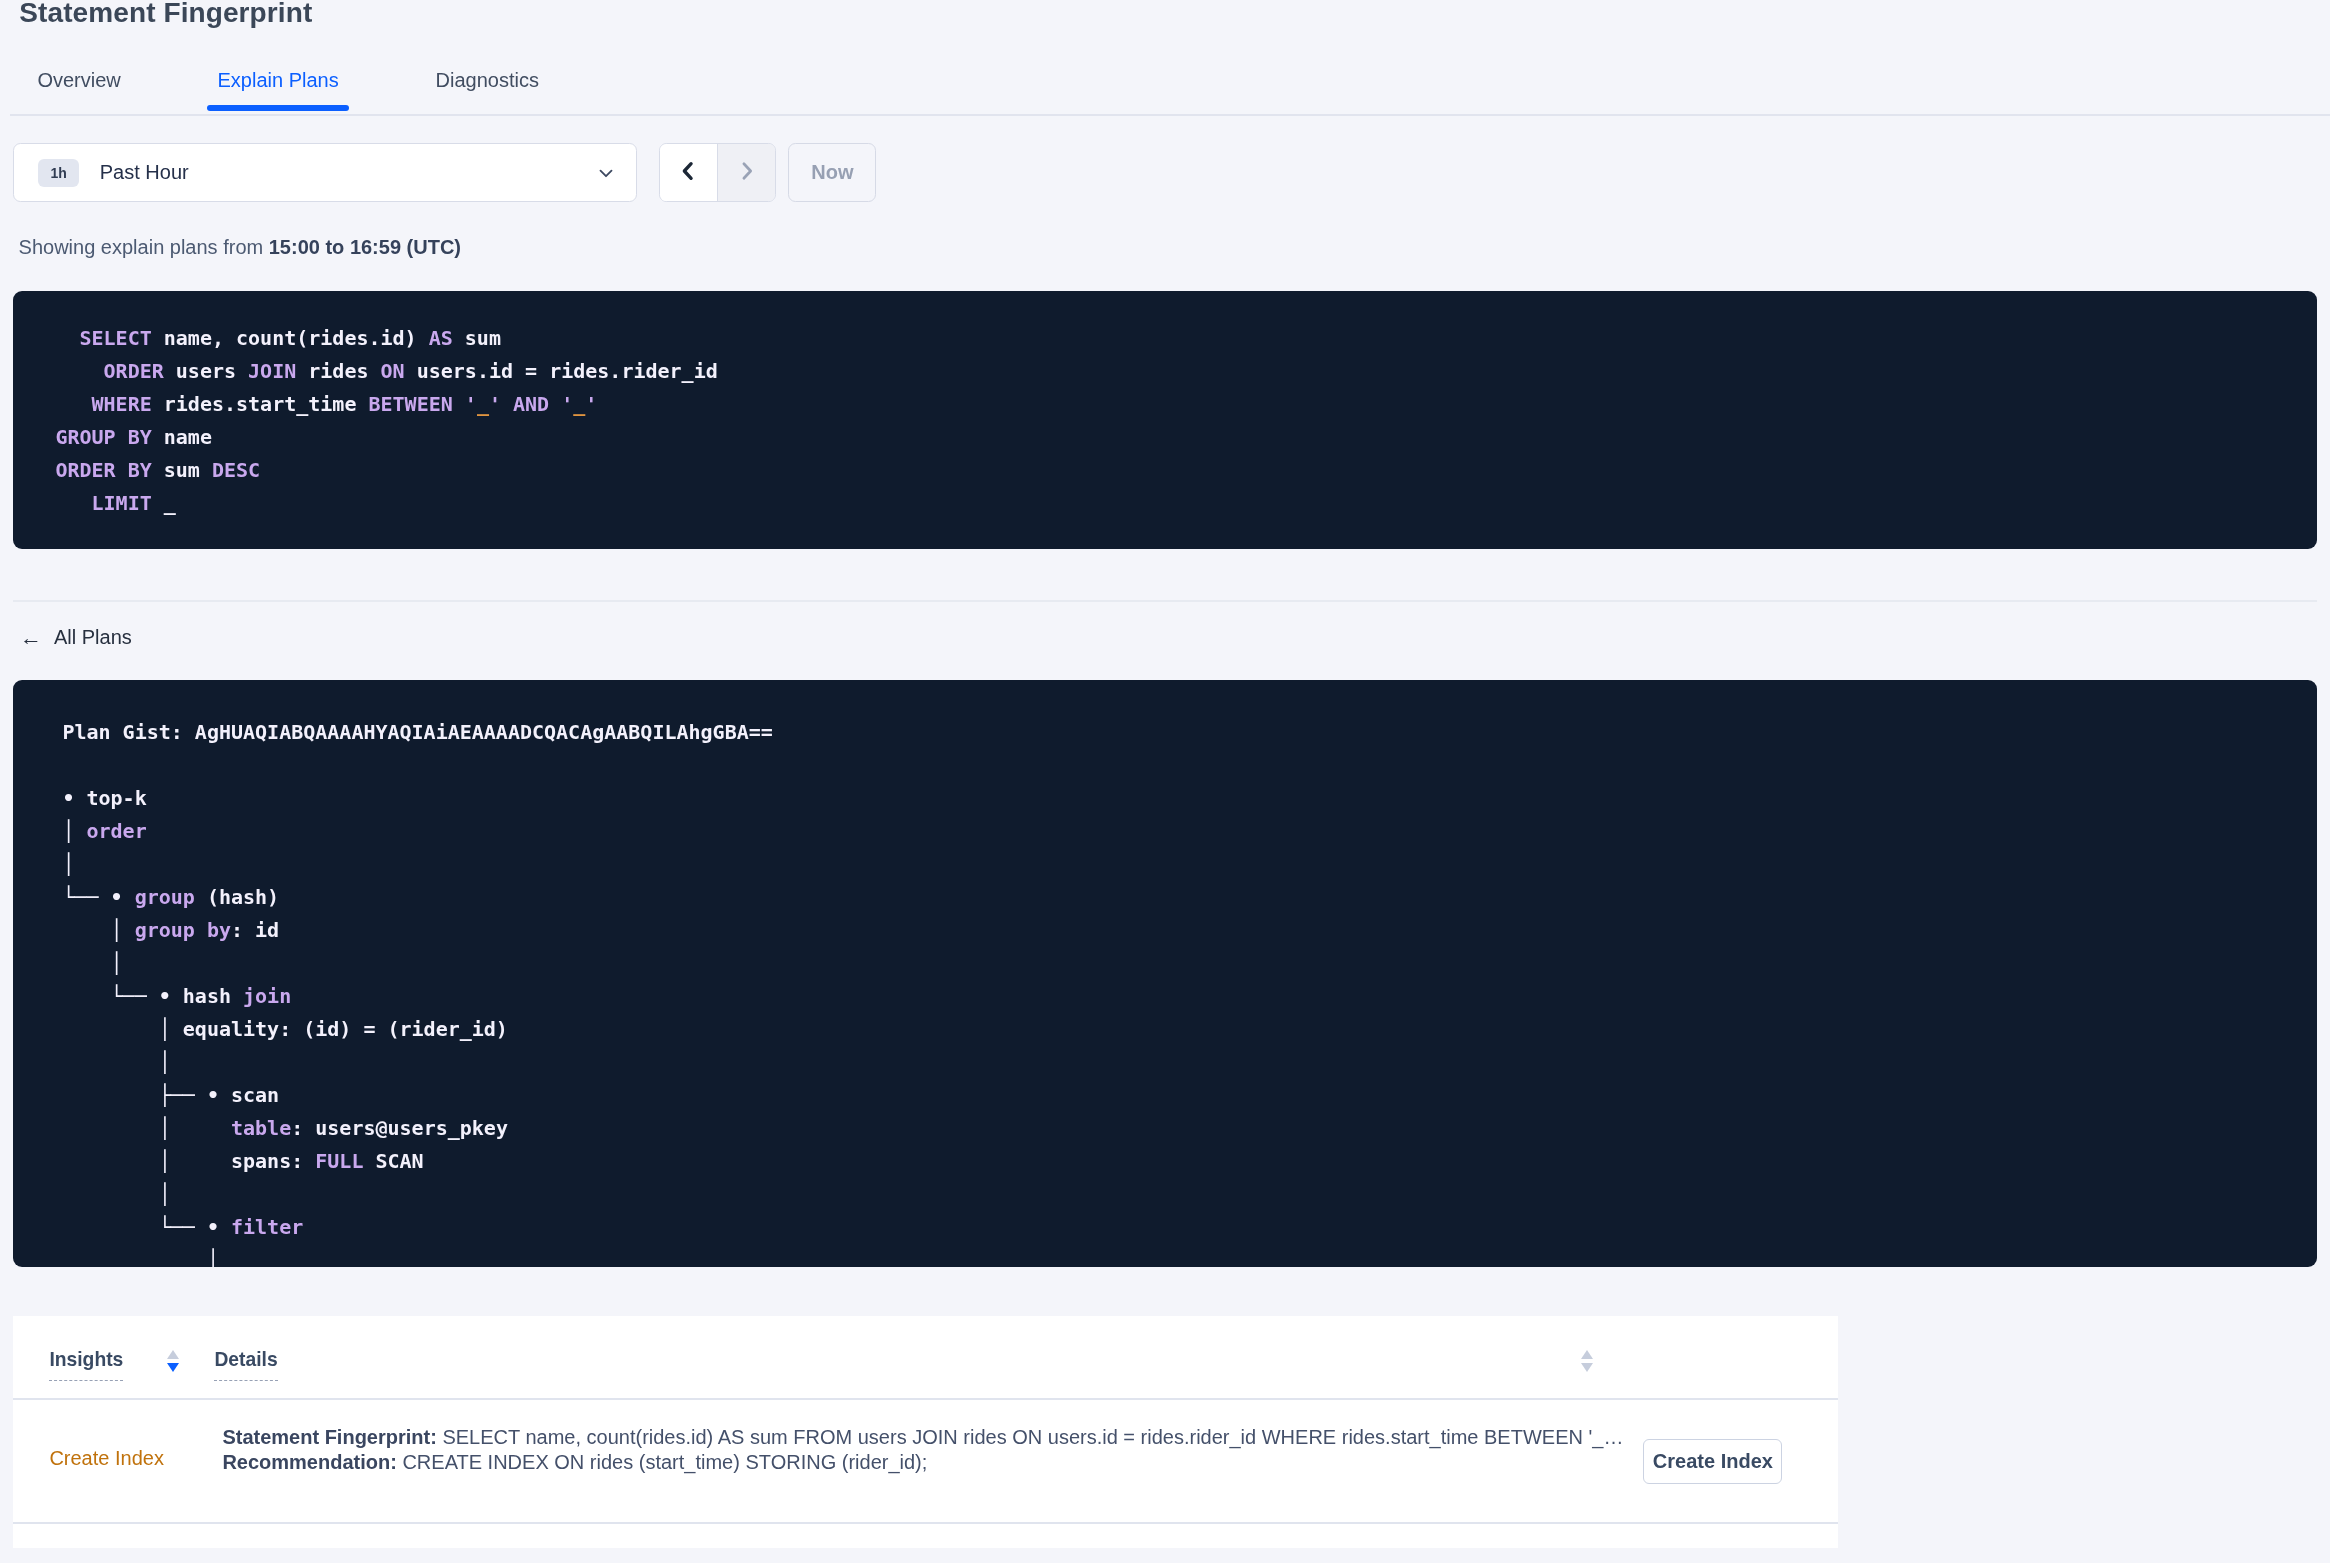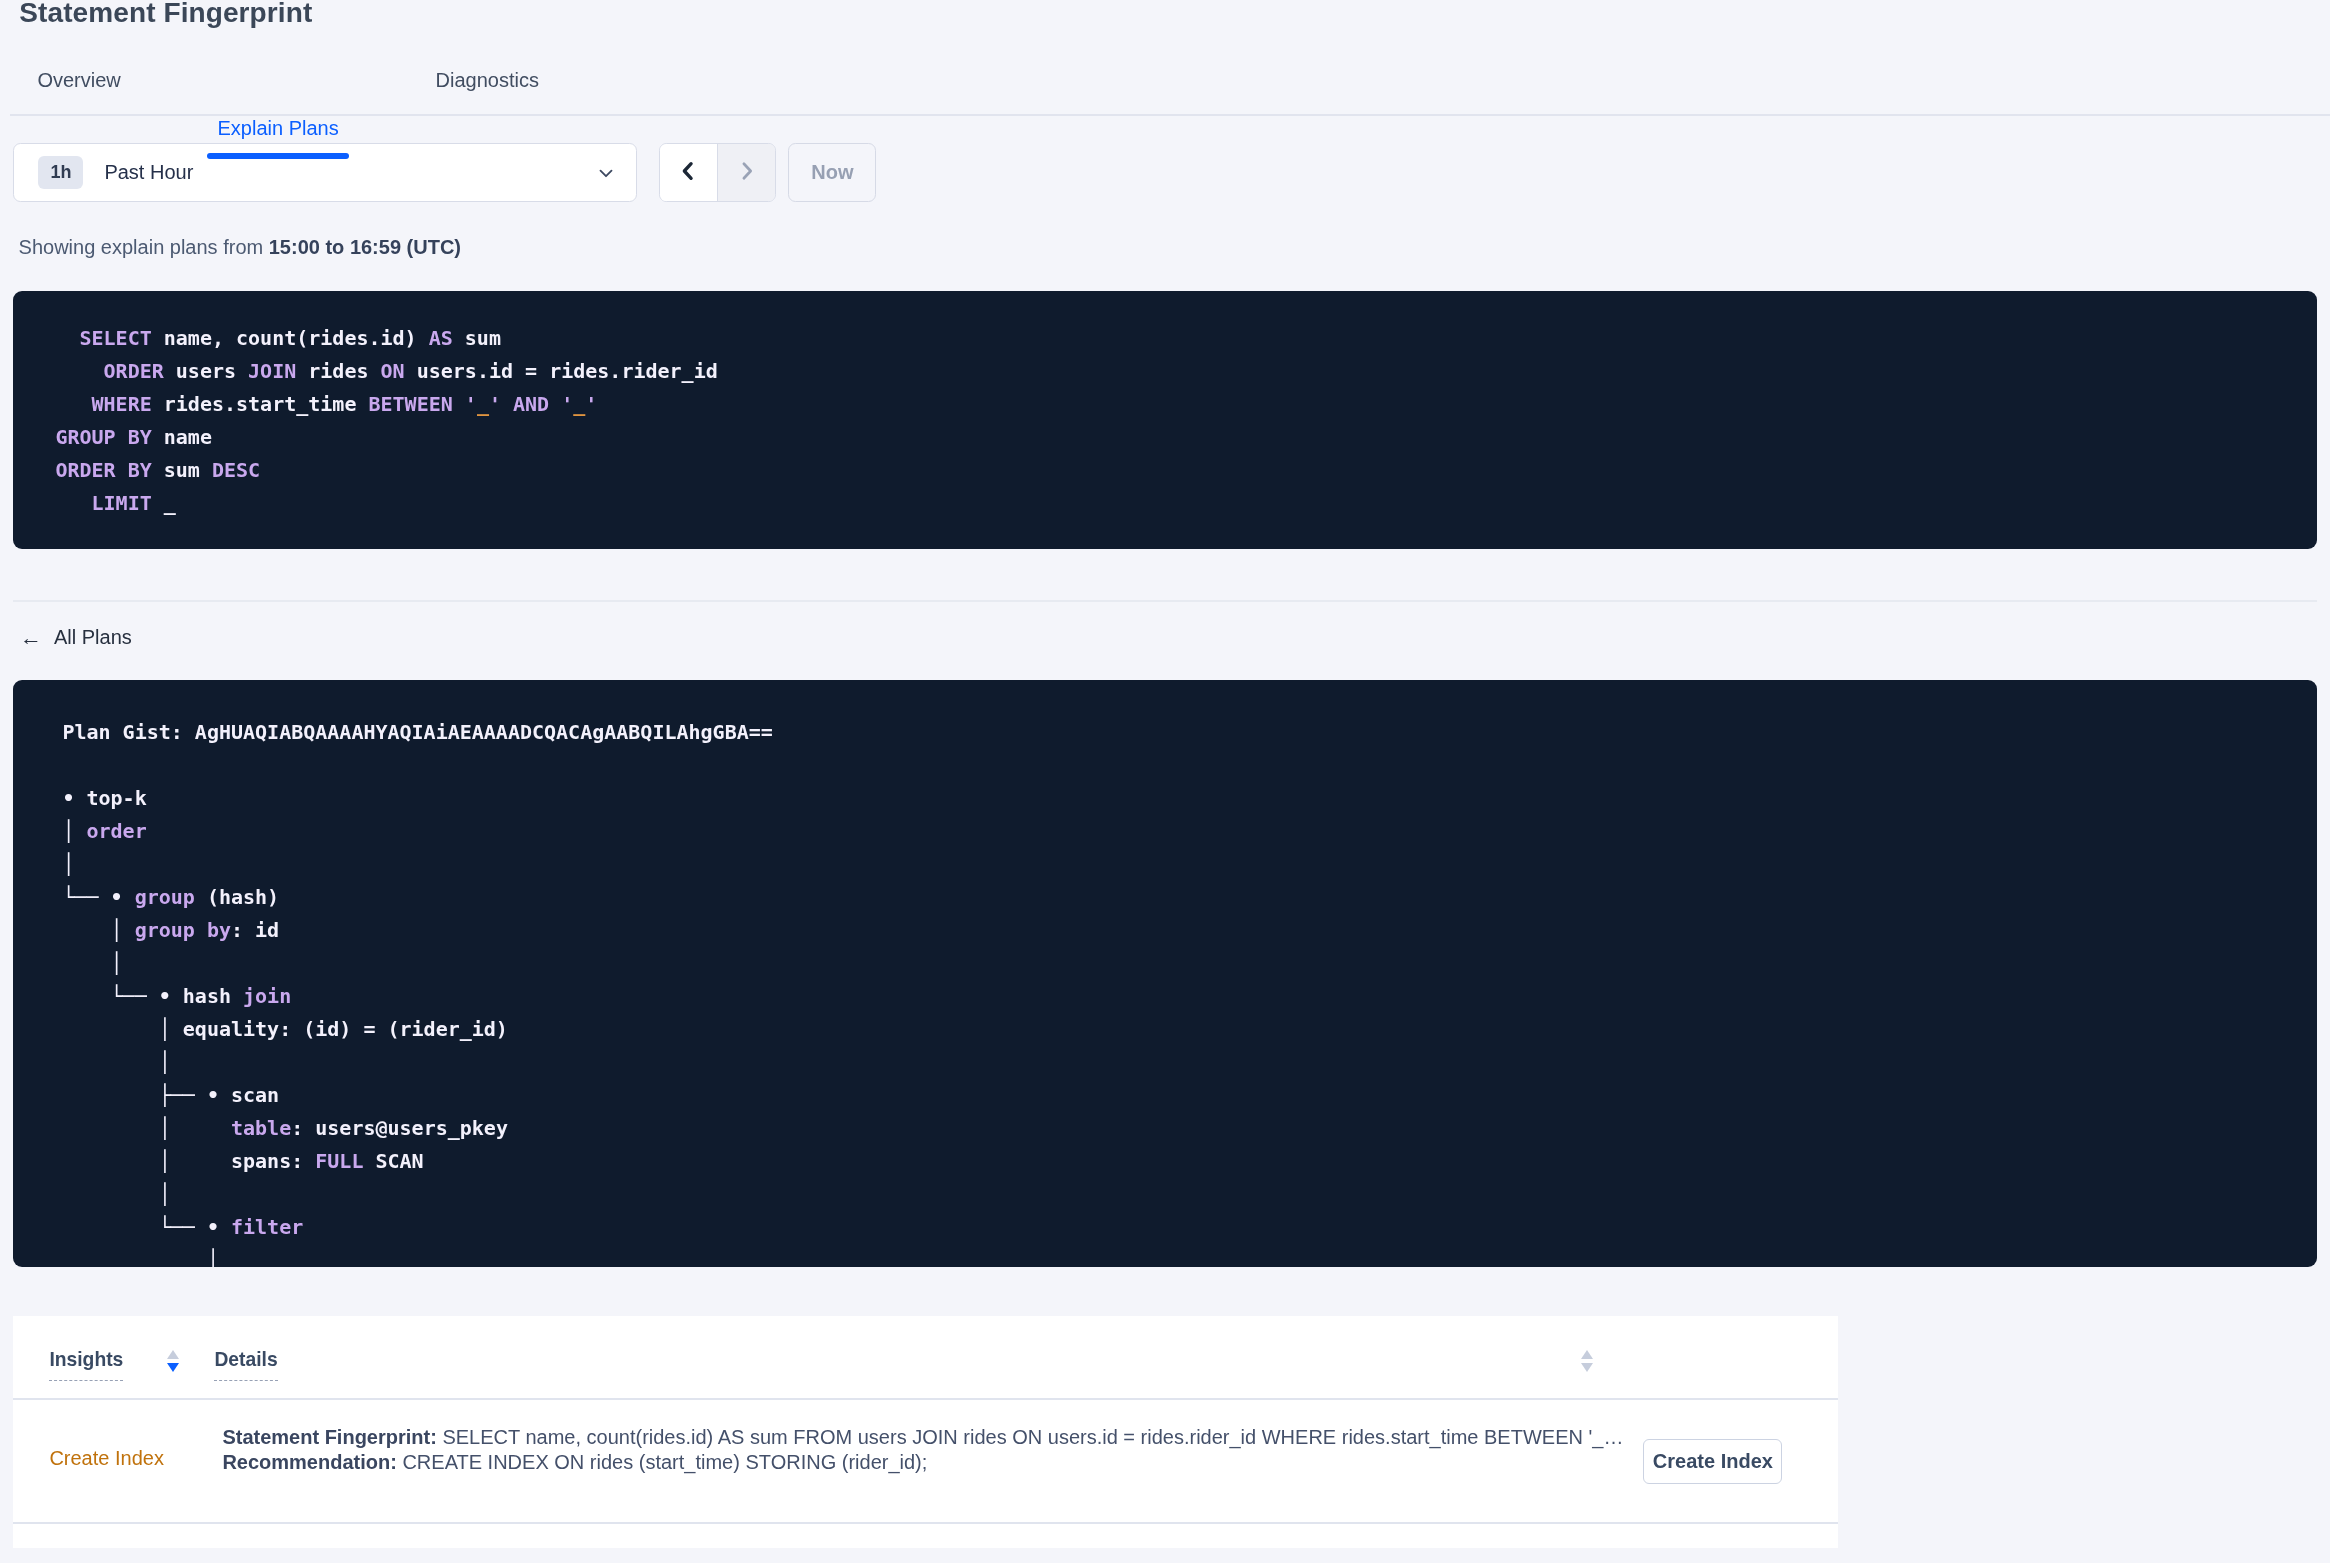--- a/index.html
+++ b/index.html
@@ -18,36 +18,36 @@
     font-size: 28px; font-weight: 700; color: #3b4758;
     letter-spacing: 0.1px;
   }
 
   
   .tabs { position: absolute; left: 27px; top: 64px; display: flex; gap: 76px; z-index: 2; }
   .tab {
     position: relative; font-size: 20px; color: #414d61; padding: 4.5px 10.4px 30px;
     cursor: pointer; font-weight: 400;
   }
-  .tab.active { color: #0b5fff; margin-top: 48px; }
+  .tab.active { color: #0b5fff; }
   .tab.active .tab-underline {
     position: absolute; left: 0; right: 0; bottom: 10.4px; height: 6px;
     background: #0b5fff; border-radius: 3px;
   }
   .tabs-hairline { position: absolute; left: 10.4px; right: 0; top: 114px; height: 1.5px; background: #e1e4ee; z-index: 1; }
 
   
   .controls { position: absolute; left: 13.4px; top: 143px; height: 59px; display: flex; align-items: stretch; }
   .time-select {
     width: 624px; background: #ffffff; border: 1.5px solid #d8dce8; border-radius: 7.4px;
     display: flex; align-items: center; padding: 0 19.3px 0 24px; cursor: pointer;
   }
   .time-badge {
     background: #e2e6f0; border-radius: 6px; padding: 6px 12px;
-    font-size: 18px; font-weight: 700; color: #303c52;
+    font-size: 14px; font-weight: 700; color: #303c52;
   }
   .time-label { margin-left: 21px; font-size: 20px; color: #25304a; font-weight: 500; }
   .time-caret { margin-left: auto; display: flex; align-items: center; }
 
   .nav-group {
     margin-left: 22px; display: flex; border: 1.5px solid #d8dce8; border-radius: 7.4px;
     overflow: hidden; width: 117px;
   }
   .nav-btn { width: 50%; display: flex; align-items: center; justify-content: center; cursor: pointer; }
   .nav-btn.prev { background: #ffffff; border-right: 1.5px solid #d8dce8; }

